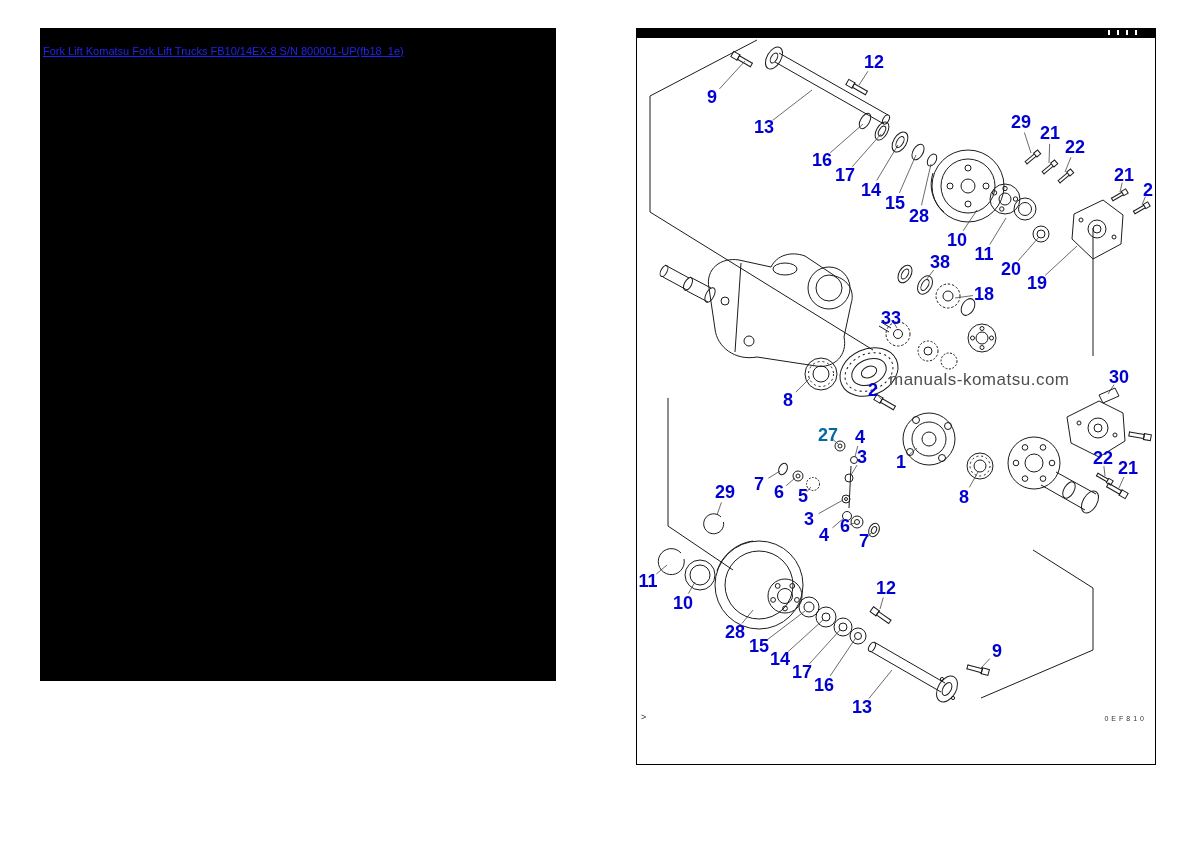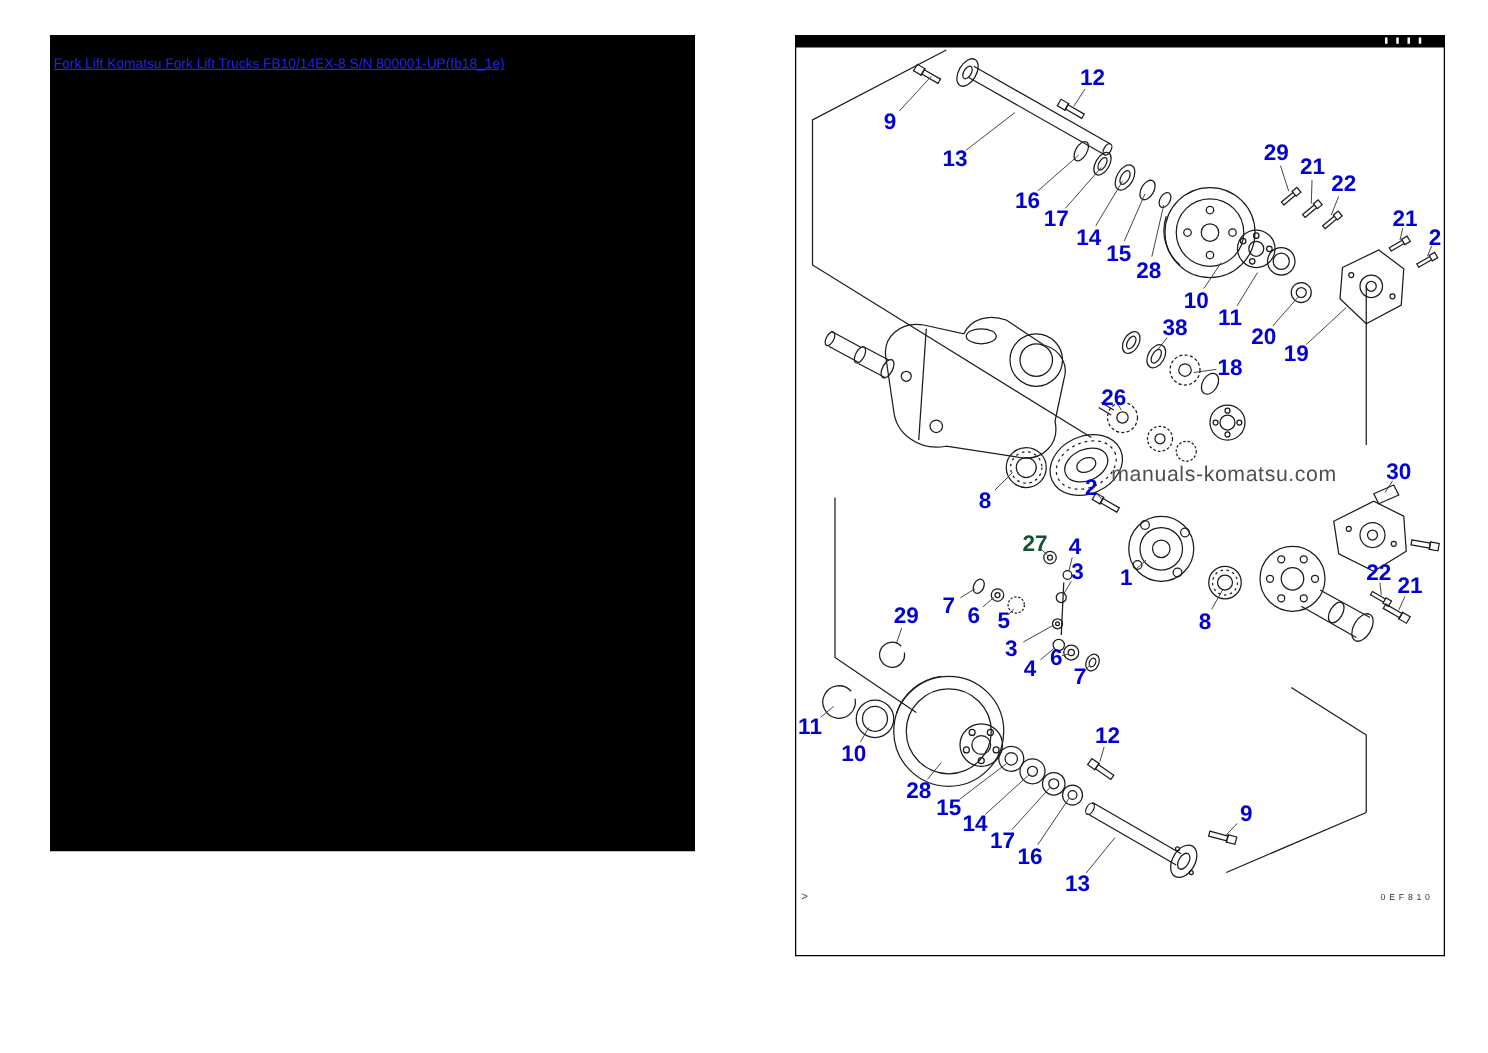--- a/index.html
+++ b/index.html
@@ -347,24 +347,24 @@
         <span class="callout" style="left: 347px; top: 216px; color: rgb(0, 0, 210);">11</span>
         <span class="callout" style="left: 384px; top: 84px; color: rgb(0, 0, 210);">29</span>
         <span class="callout" style="left: 413px; top: 95px; color: rgb(0, 0, 210);">21</span>
         <span class="callout" style="left: 438px; top: 109px; color: rgb(0, 0, 210);">22</span>
         <span class="callout" style="left: 487px; top: 137px; color: rgb(0, 0, 210);">21</span>
         <span class="callout" style="left: 511px; top: 152px; color: rgb(0, 0, 210);">2</span>
         <span class="callout" style="left: 374px; top: 231px; color: rgb(0, 0, 210);">20</span>
         <span class="callout" style="left: 400px; top: 245px; color: rgb(0, 0, 210);">19</span>
         <span class="callout" style="left: 303px; top: 224px; color: rgb(0, 0, 210);">38</span>
         <span class="callout" style="left: 347px; top: 256px; color: rgb(0, 0, 210);">18</span>
-        <span class="callout" style="left: 254px; top: 280px; color: rgb(0, 0, 210);">26</span>
+        <span class="callout" style="left: 254px; top: 280px; color: rgb(0, 0, 210);">33</span>
         <span class="callout" style="left: 151px; top: 362px; color: rgb(0, 0, 210);">8</span>
         <span class="callout" style="left: 236px; top: 352px; color: rgb(0, 0, 210);">2</span>
-        <span class="callout" style="left: 191px; top: 397px; color: #14532d;">27</span>
+        <span class="callout" style="left: 191px; top: 397px; color: #0369a1;">27</span>
         <span class="callout" style="left: 223px; top: 399px; color: rgb(0, 0, 210);">4</span>
         <span class="callout" style="left: 225px; top: 419px; color: rgb(0, 0, 210);">3</span>
         <span class="callout" style="left: 264px; top: 424px; color: rgb(0, 0, 210);">1</span>
         <span class="callout" style="left: 122px; top: 446px; color: rgb(0, 0, 210);">7</span>
         <span class="callout" style="left: 142px; top: 454px; color: rgb(0, 0, 210);">6</span>
         <span class="callout" style="left: 166px; top: 458px; color: rgb(0, 0, 210);">5</span>
         <span class="callout" style="left: 172px; top: 481px; color: rgb(0, 0, 210);">3</span>
         <span class="callout" style="left: 187px; top: 497px; color: rgb(0, 0, 210);">4</span>
         <span class="callout" style="left: 208px; top: 488px; color: rgb(0, 0, 210);">6</span>
         <span class="callout" style="left: 227px; top: 503px; color: rgb(0, 0, 210);">7</span>

